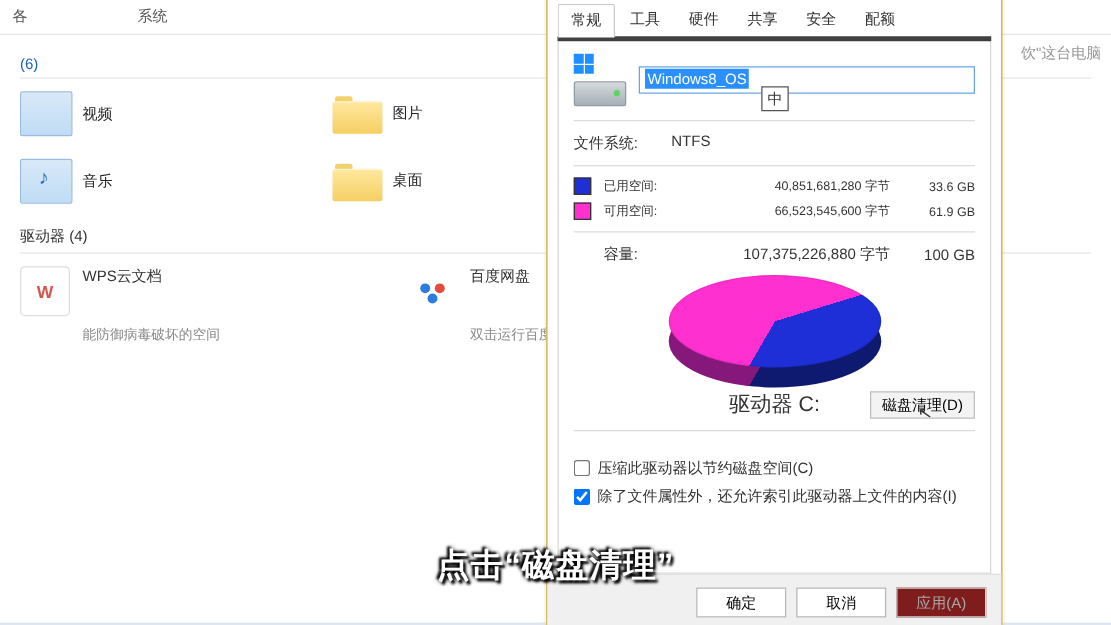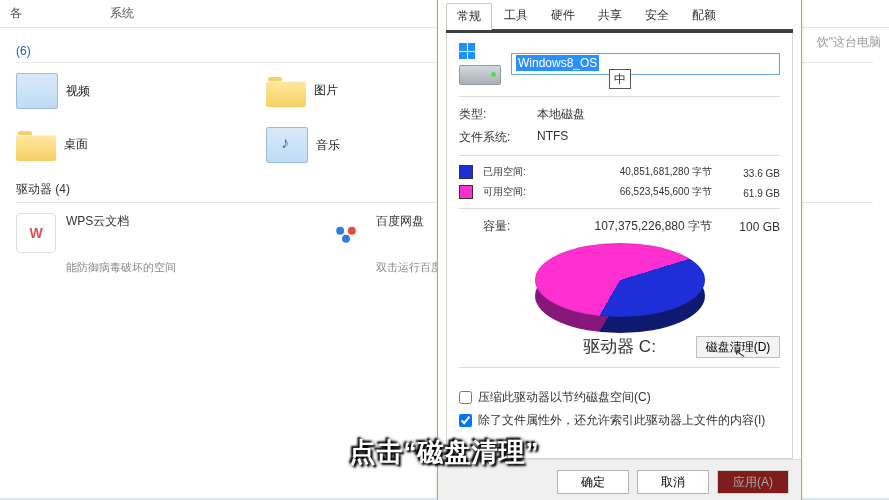--- a/index.html
+++ b/index.html
@@ -118,26 +118,26 @@
         <span class="folder-label">图片</span>
       </div>
       <div class="folder-cell">
         <div class="folder-icon"></div>
         <span class="folder-label">文</span>
       </div>
     </div>
 
     <div class="folders-row">
       <div class="folder-cell">
+        <div class="small-thumb music"></div>
+        <span class="folder-label">音乐</span>
+      </div>
+      <div class="folder-cell">
         <div class="folder-icon"></div>
         <span class="folder-label">桌面</span>
-      </div>
-      <div class="folder-cell">
-        <div class="small-thumb music"></div>
-        <span class="folder-label">音乐</span>
       </div>
     </div>
 
     <div class="group-header" style="color:#333">驱动器 (4)</div>
     <div class="hr"></div>
 
     <div class="drive-row">
       <div class="drive-cell">
         <div class="wps-icon">W</div>
         <div class="drive-text">
@@ -199,24 +199,20 @@
         </div>
         <div class="name-input">
           <span class="sel">Windows8_OS</span>
         </div>
         <div class="ime-badge">中</div>
       </div>
 
       <div class="divider"></div>
 
       <div class="kv">
-          <span class="k">类型:</span>
-          <span>本地磁盘</span>
-        </div>
-      <div class="kv">
           <span class="k">文件系统:</span>
           <span>NTFS</span>
         </div>
 
       <div class="divider"></div>
 
       <div class="space-row">
         <div class="sq blue"></div>
         <span class="label">已用空间:</span>
         <span class="bytes">40,851,681,280 字节</span>

